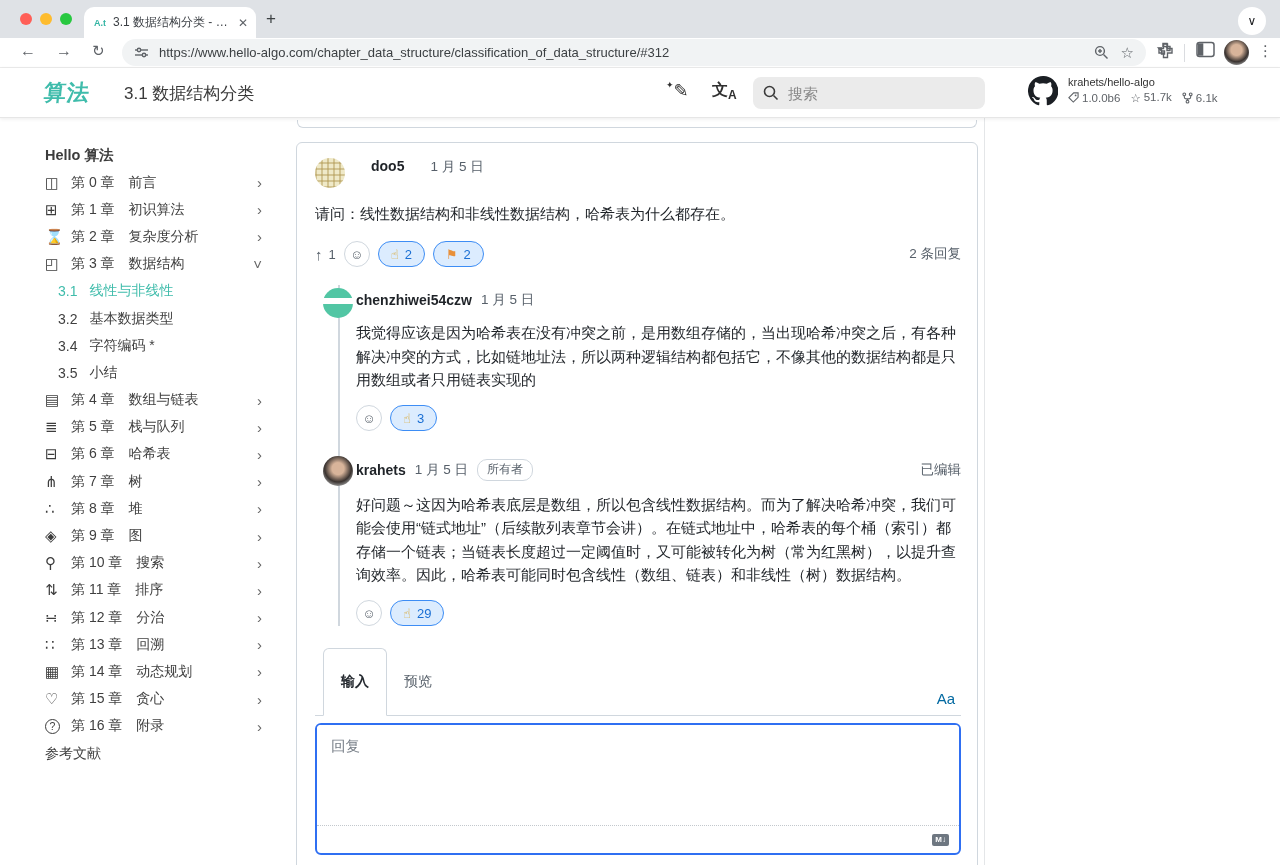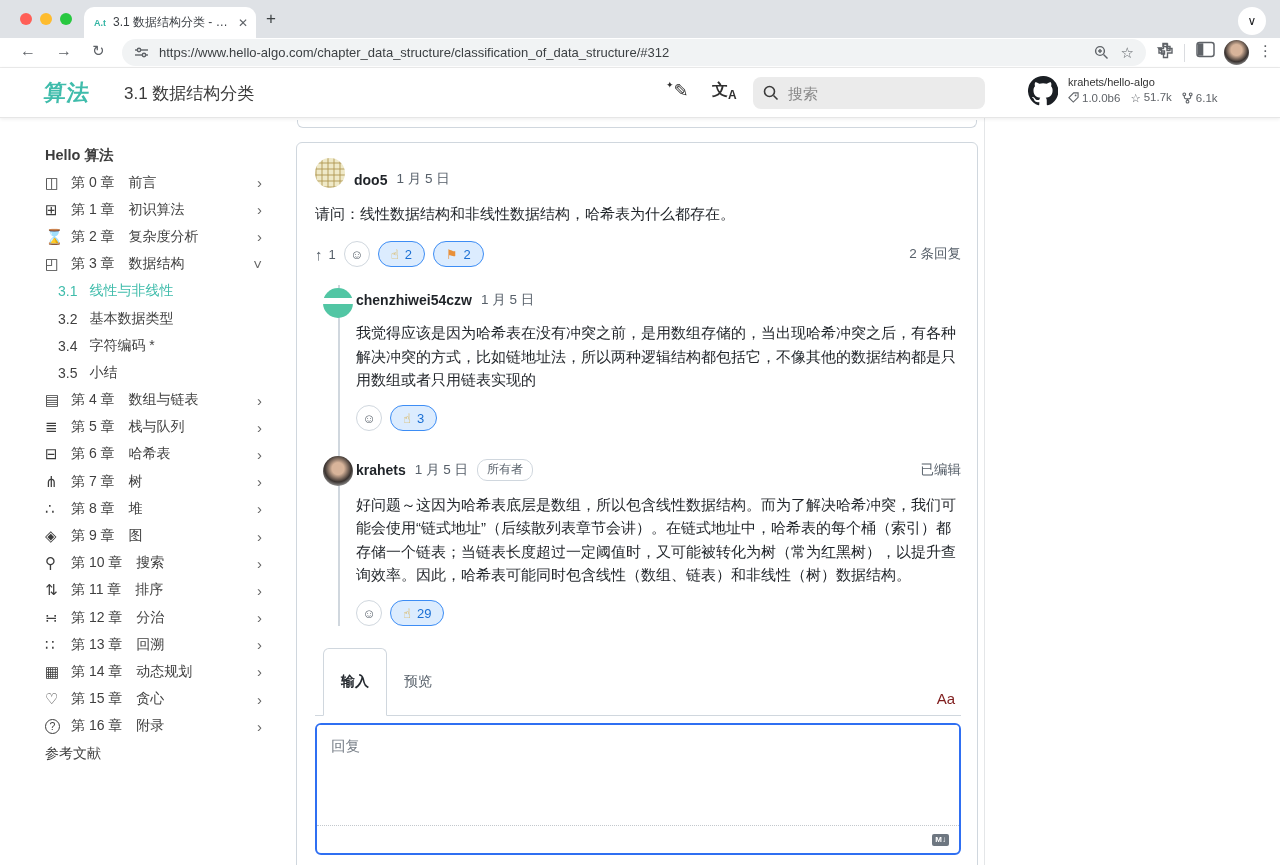--- a/index.html
+++ b/index.html
@@ -79,21 +79,21 @@
   .main { width:695px; flex-shrink:0; border-right:1px solid #e4e6e8; padding:0 6px; }
   .toc { flex:1; padding:24px 10px 0 54px; }
   .toc-title { font-size:14px; font-weight:700; color:#3c3c3c; margin-bottom:10px; }
   .toc-item { font-size:13.5px; color:#5f6368; height:28px; display:flex; align-items:center; cursor:pointer; }
   .toc-item .t-num { margin-right:12px; }
   .toc-item.active { color:#3fbcab; }
 
   
   .cut-card { height:8px; border:1px solid #d0d7de; border-top:none; border-radius:0 0 6px 6px; margin:2px 1px 0 1px; }
   .thread { border:1px solid #d0d7de; border-radius:6px; margin-top:14px; padding:15px 16px 16px 18px; background:#fff; }
-  .c-head { display:flex; align-items:flex-end; gap:9px; }
+  .c-head { display:flex; align-items:flex-start; gap:26px; }
   .avatar { width:30px; height:30px; border-radius:50%; flex-shrink:0; cursor:pointer; }
   .av-doo { background:#efe9c8;
     background-image:repeating-linear-gradient(0deg, rgba(175,150,80,.45) 0 2px, transparent 2px 6px),
                      repeating-linear-gradient(90deg, rgba(175,150,80,.45) 0 2px, transparent 2px 6px); }
   .av-green { background:linear-gradient(180deg,#52c6a4 0 34%,#fff 34% 54%,#52c6a4 54% 100%); }
   .av-photo { background:radial-gradient(circle at 50% 42%, #d8b49a 26%, #3a3330 58%, #9a9a9a 78%, #c4c4c4 100%); }
   .c-author { font-size:14px; font-weight:700; color:#1f2328; cursor:pointer; }
   .c-date { font-size:13.5px; color:#57606a; }
   .owner-badge { font-size:12px; color:#57606a; border:1px solid #d0d7de; border-radius:10px; padding:1px 9px 2px; }
   .owner-badge:empty { display:none; }
@@ -117,21 +117,21 @@
   .r-head { display:flex; align-items:center; gap:9px; }
   .reply .c-body { margin-top:12px; }
   .reply .c-foot { margin-top:14px; }
 
   
   .editor { margin-top:4px; }
   .etabs { display:flex; align-items:flex-end; border-bottom:1px solid #d0d7de; padding-left:8px; }
   .etab { padding:24px 17px; font-size:14px; color:#57606a; cursor:pointer; }
   .etab.on { background:#fff; color:#24292f; font-weight:600; border:1px solid #d0d7de; border-bottom:1px solid #fff;
              margin-bottom:-1px; border-radius:6px 6px 0 0; }
-  .aa { margin-left:auto; font-size:15px; color:#7f1d1d; padding:0 6px 8px 0; cursor:pointer; }
+  .aa { margin-left:auto; font-size:15px; color:#0369a1; padding:0 6px 8px 0; cursor:pointer; }
   .editor-box { border:2px solid #2f6ff2; border-radius:6px; margin-top:7px; overflow:hidden; }
   .editor-box textarea { width:100%; height:100px; border:none; outline:none; resize:none; padding:12px 14px;
                          font-size:14.5px; font-family:inherit; color:#1f2328; display:block; }
   .editor-box textarea::placeholder { color:#767d86; }
   .e-foot { border-top:1px dotted #c3c8cd; height:28px; display:flex; align-items:center; justify-content:flex-end; padding:0 10px; }
   .md-ico { background:#6e7781; color:#fff; font-size:8px; font-weight:700; padding:1px 3px 2px; border-radius:2px; cursor:pointer; }
   .e-btns { display:flex; justify-content:flex-end; gap:8px; margin-top:12px; }
   .btn { height:32px; padding:0 17px; border-radius:6px; font-size:14px; display:inline-flex; align-items:center; cursor:pointer; }
   .btn-cancel { background:#fbfbfc; border:1px solid #cfd4da; color:#24292f; }
   .btn-submit { background:#94cda2; border:1px solid #8cc79a; color:rgba(255,255,255,.95); }

